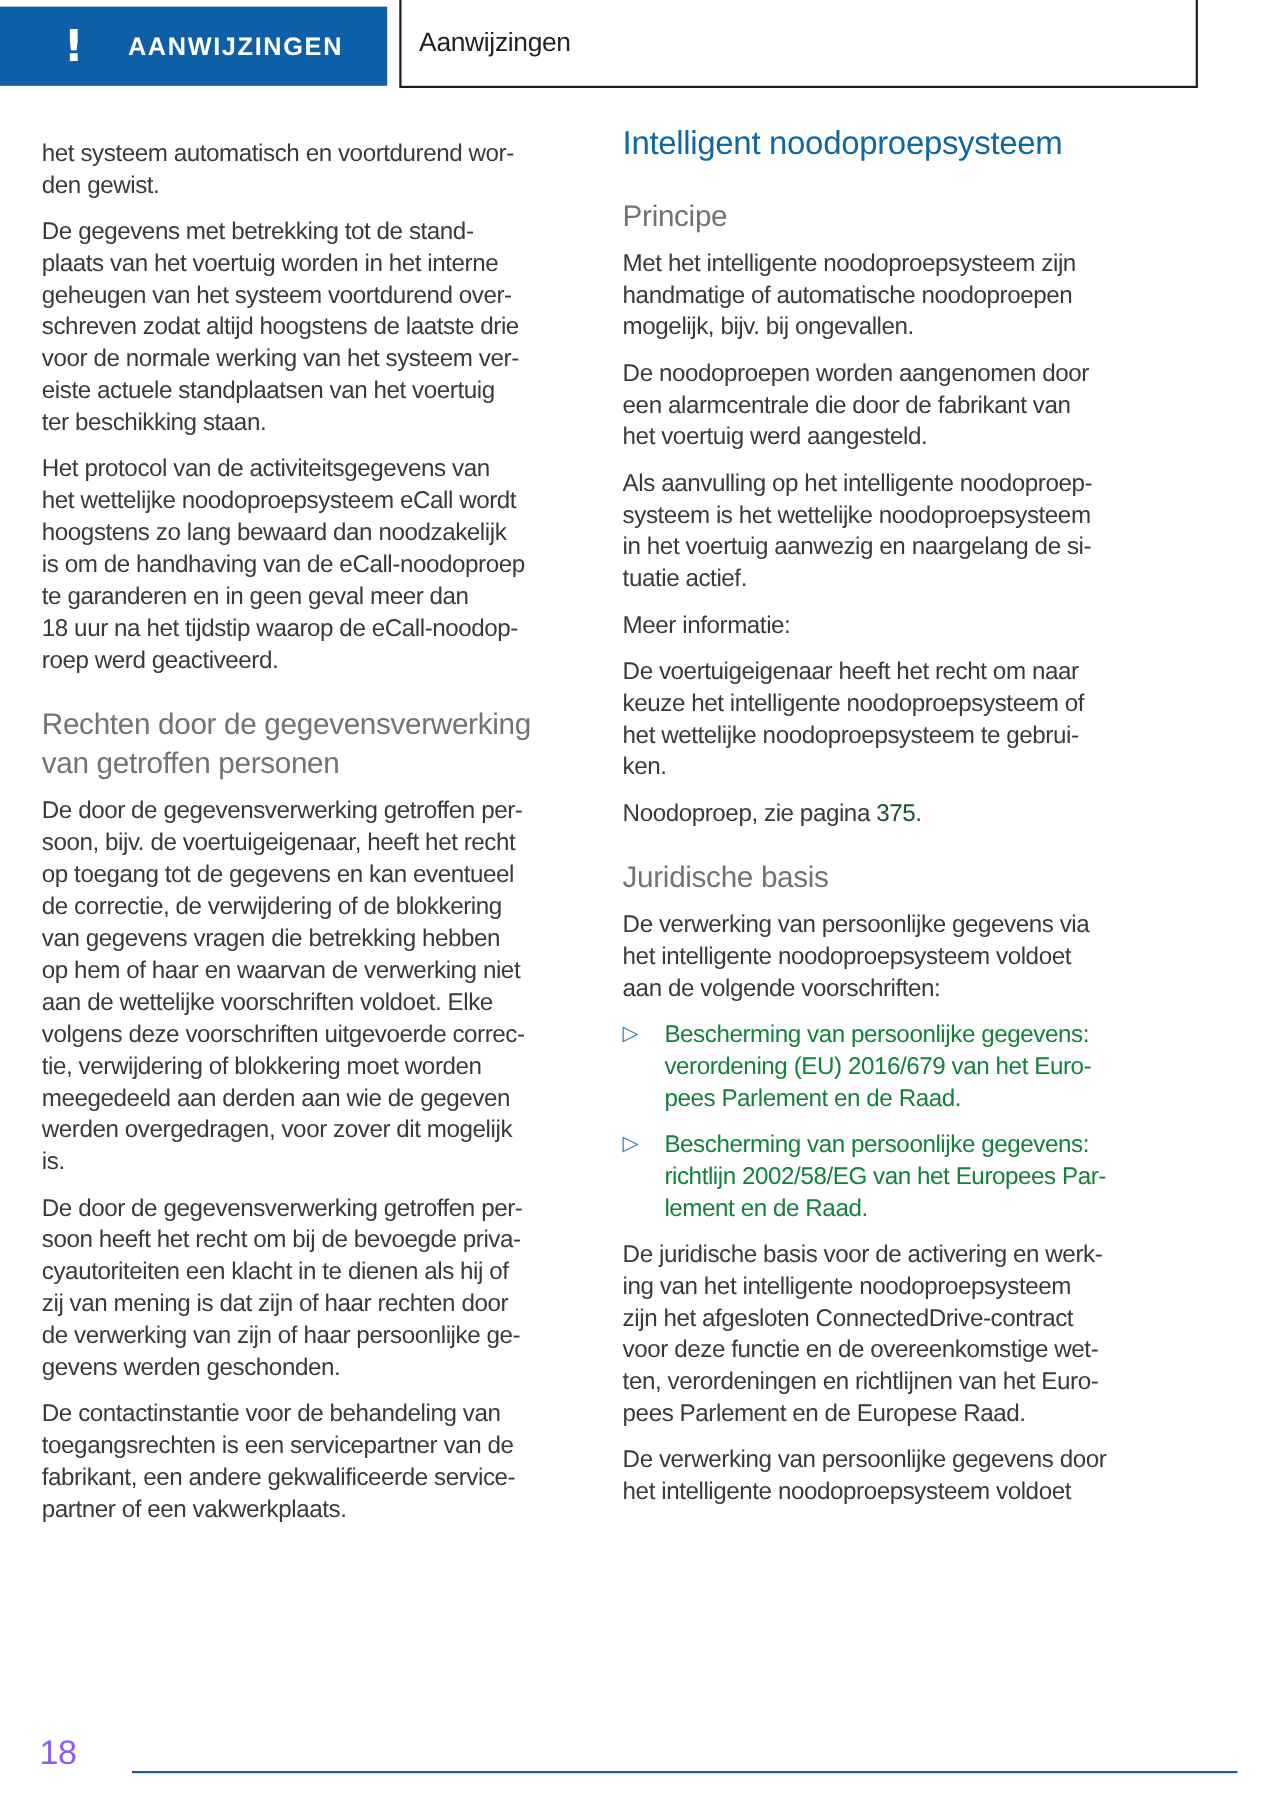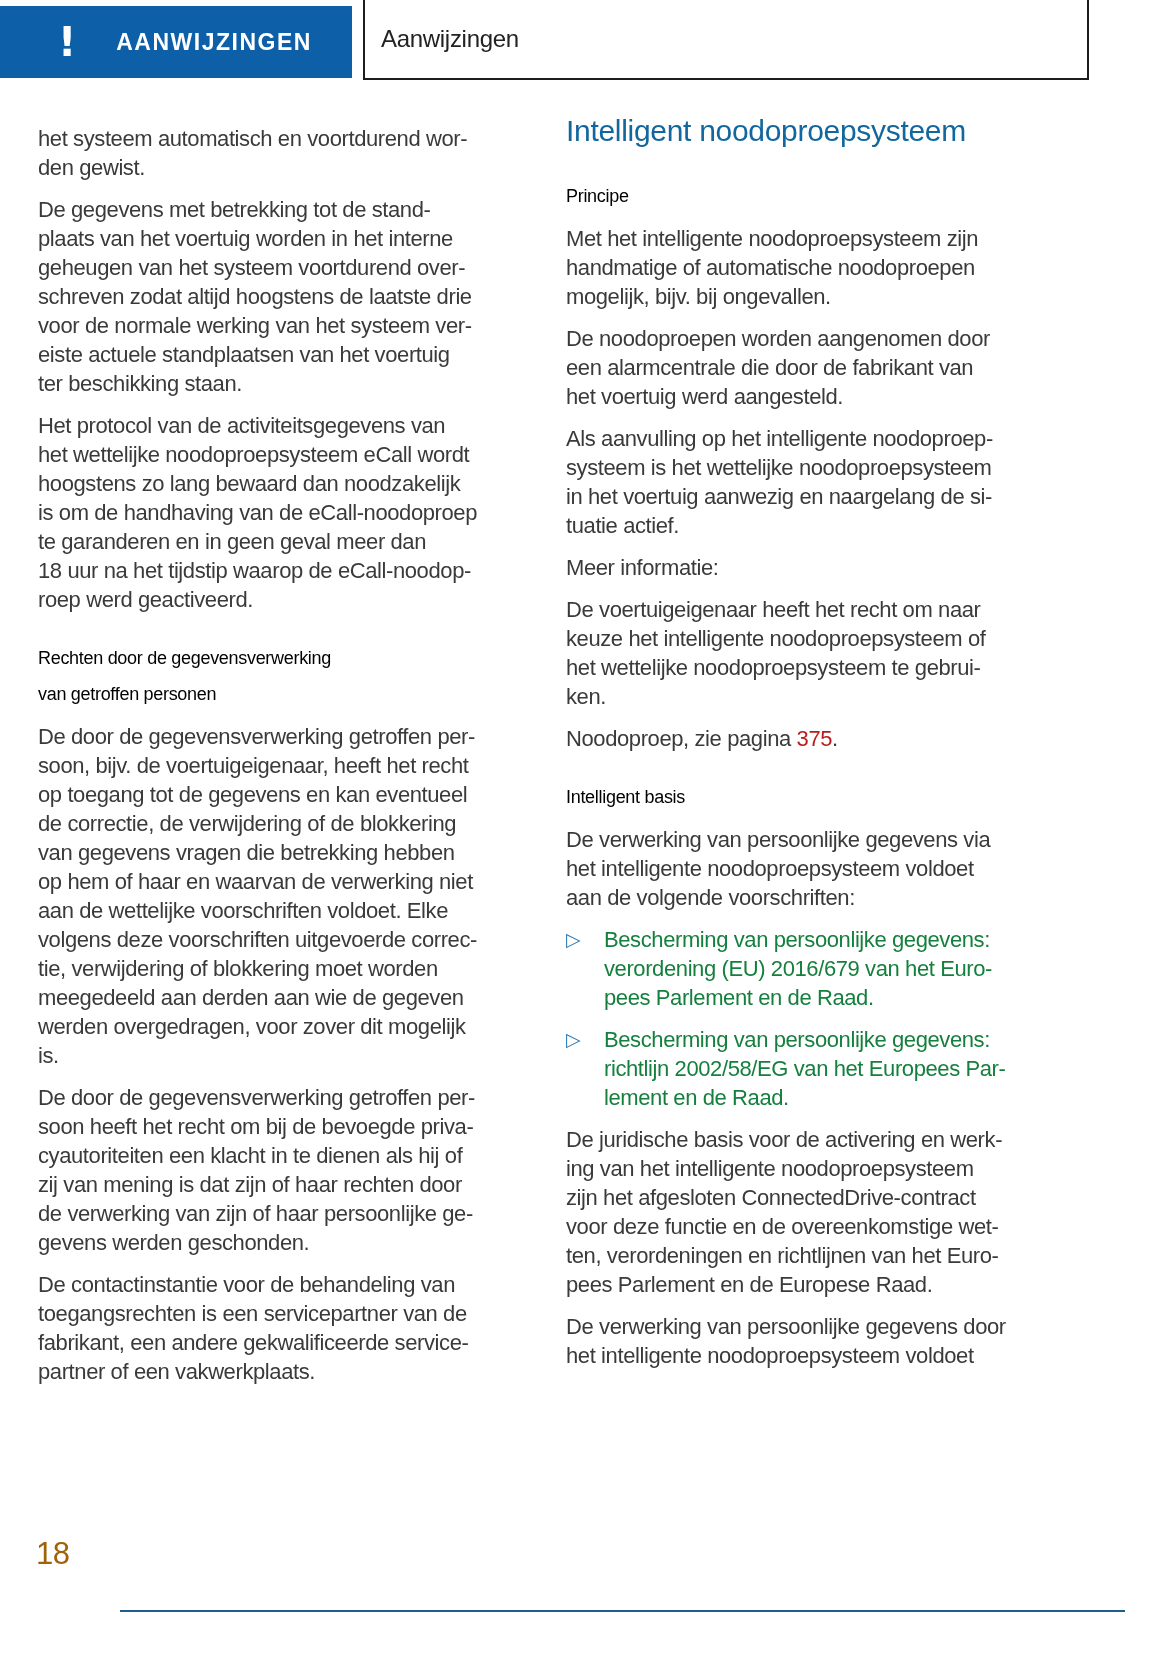--- a/index.html
+++ b/index.html
@@ -34,40 +34,40 @@
 
   .body-p {
     font-size:22px; line-height:29px; letter-spacing:-0.4px; color:#3a3a3a;
     white-space:pre-line; margin:0 0 13px 0;
   }
   .h1-sec {
     font-size:30px; line-height:38px; color:#12679e; letter-spacing:-0.3px;
     font-weight:400; margin:0 0 28px 0;
   }
   .h2-sub {
-    font-size:18px; line-height:36px; color:#000000; letter-spacing:-0.3px;
+    font-size:27px; line-height:36px; color:#737373; letter-spacing:-0.3px;
     font-weight:400; white-space:pre-line; margin:26px 0 10px 0;
   }
   .h2-first { margin-top:0; }
 
   .bullet-item { display:flex; margin:0 0 13px 0; }
   .bullet-marker {
     flex:none; width:38px; color:#2d7ab5; font-size:19px; line-height:29px;
     font-family:"DejaVu Sans",sans-serif;
   }
   .bullet-text {
     font-size:22px; line-height:29px; letter-spacing:-0.4px; color:#15803d;
     white-space:pre-line;
   }
   .ref-line { white-space:normal; }
-  .page-link { color:#b91c1c; cursor:pointer; }
+  .page-link { color:#14532d; cursor:pointer; }
 
   
   .pagenum {
-    position:absolute; left:36px; top:1536px; font-size:31px; color:#a16207;
+    position:absolute; left:36px; top:1576px; font-size:31px; color:#8b5cf6;
     letter-spacing:-0.5px;
   }
   .footline {
     position:absolute; left:120px; top:1610px; width:1005px; height:2px;
     background:#1b5e8c;
   }
 </style>
 </head>
 <body>
 
@@ -139,21 +139,21 @@
 in het voertuig aanwezig en naargelang de si-
 tuatie actief.</p>
     <p class="body-p">Meer informatie:</p>
     <p class="body-p">De voertuigeigenaar heeft het recht om naar
 keuze het intelligente noodoproepsysteem of
 het wettelijke noodoproepsysteem te gebrui-
 ken.</p>
     <p class="body-p ref-line">
       <span>Noodoproep, zie pagina </span><span class="page-link">375</span><span>.</span>
     </p>
-    <h2 class="h2-sub">Intelligent basis</h2>
+    <h2 class="h2-sub">Juridische basis</h2>
     <p class="body-p">De verwerking van persoonlijke gegevens via
 het intelligente noodoproepsysteem voldoet
 aan de volgende voorschriften:</p>
 
     <div class="bullet-item">
       <span class="bullet-marker">▷</span>
       <span class="bullet-text">Bescherming van persoonlijke gegevens:
 verordening (EU) 2016/679 van het Euro-
 pees Parlement en de Raad.</span>
     </div>

